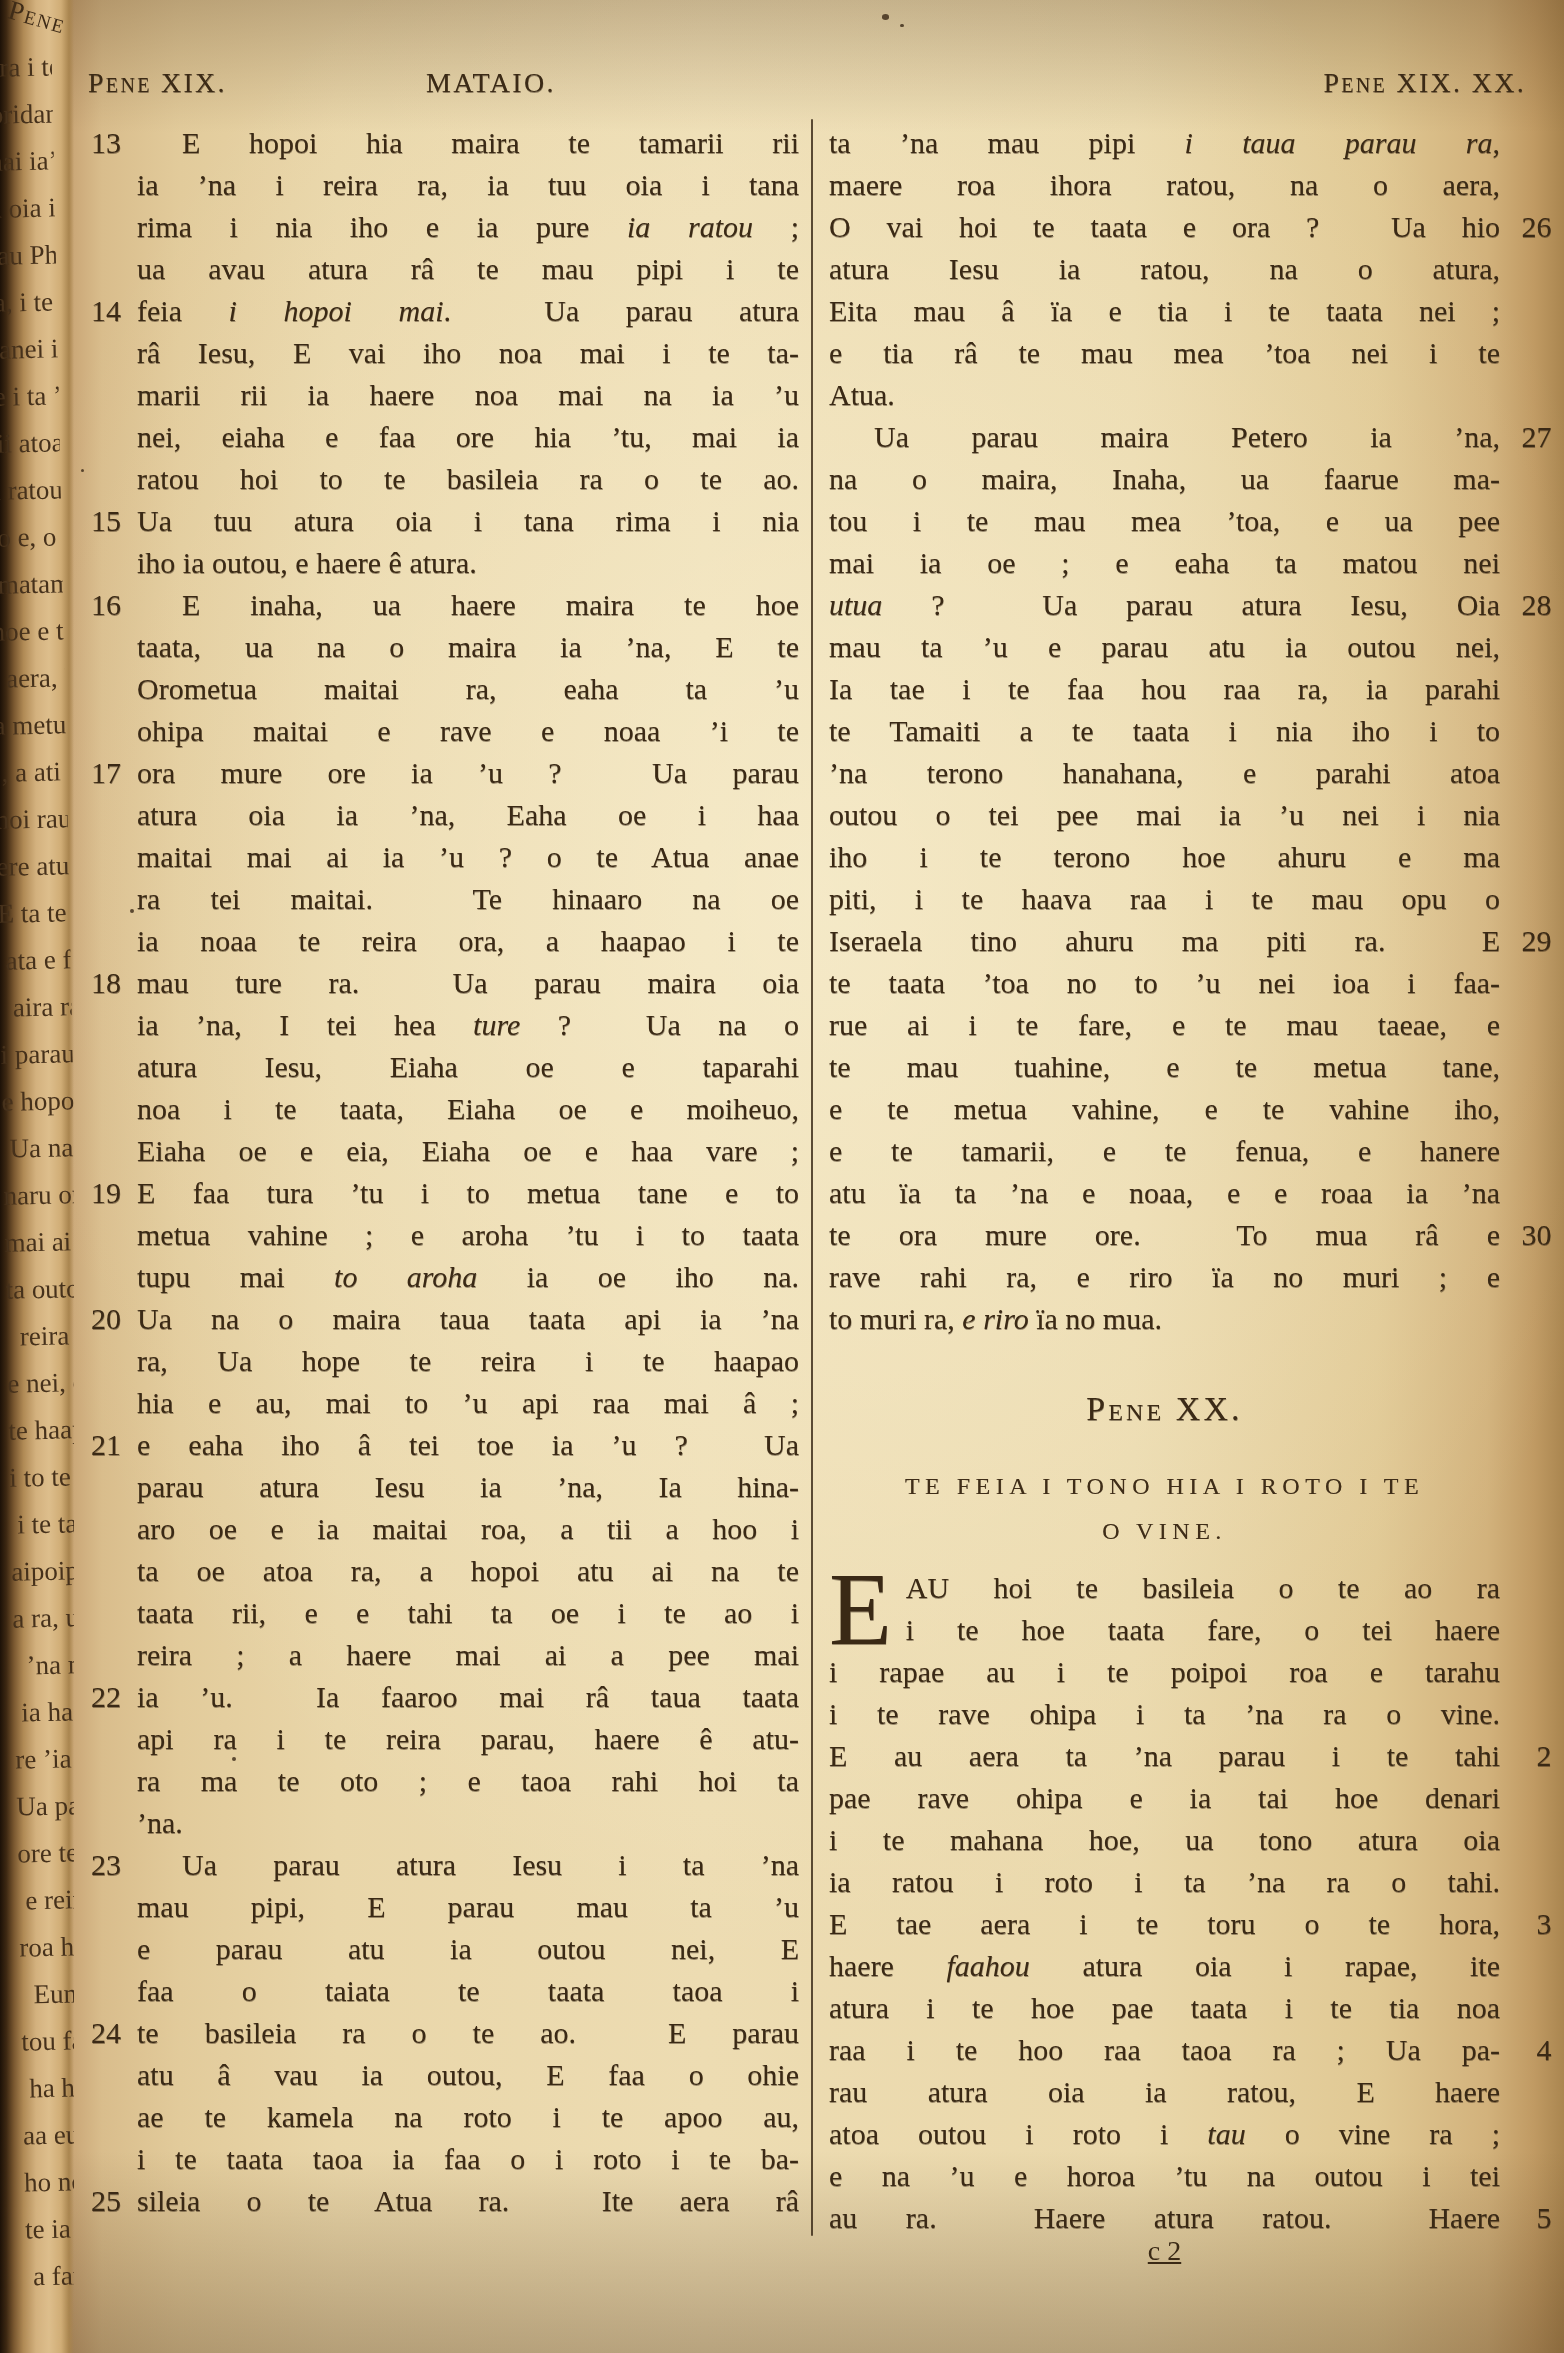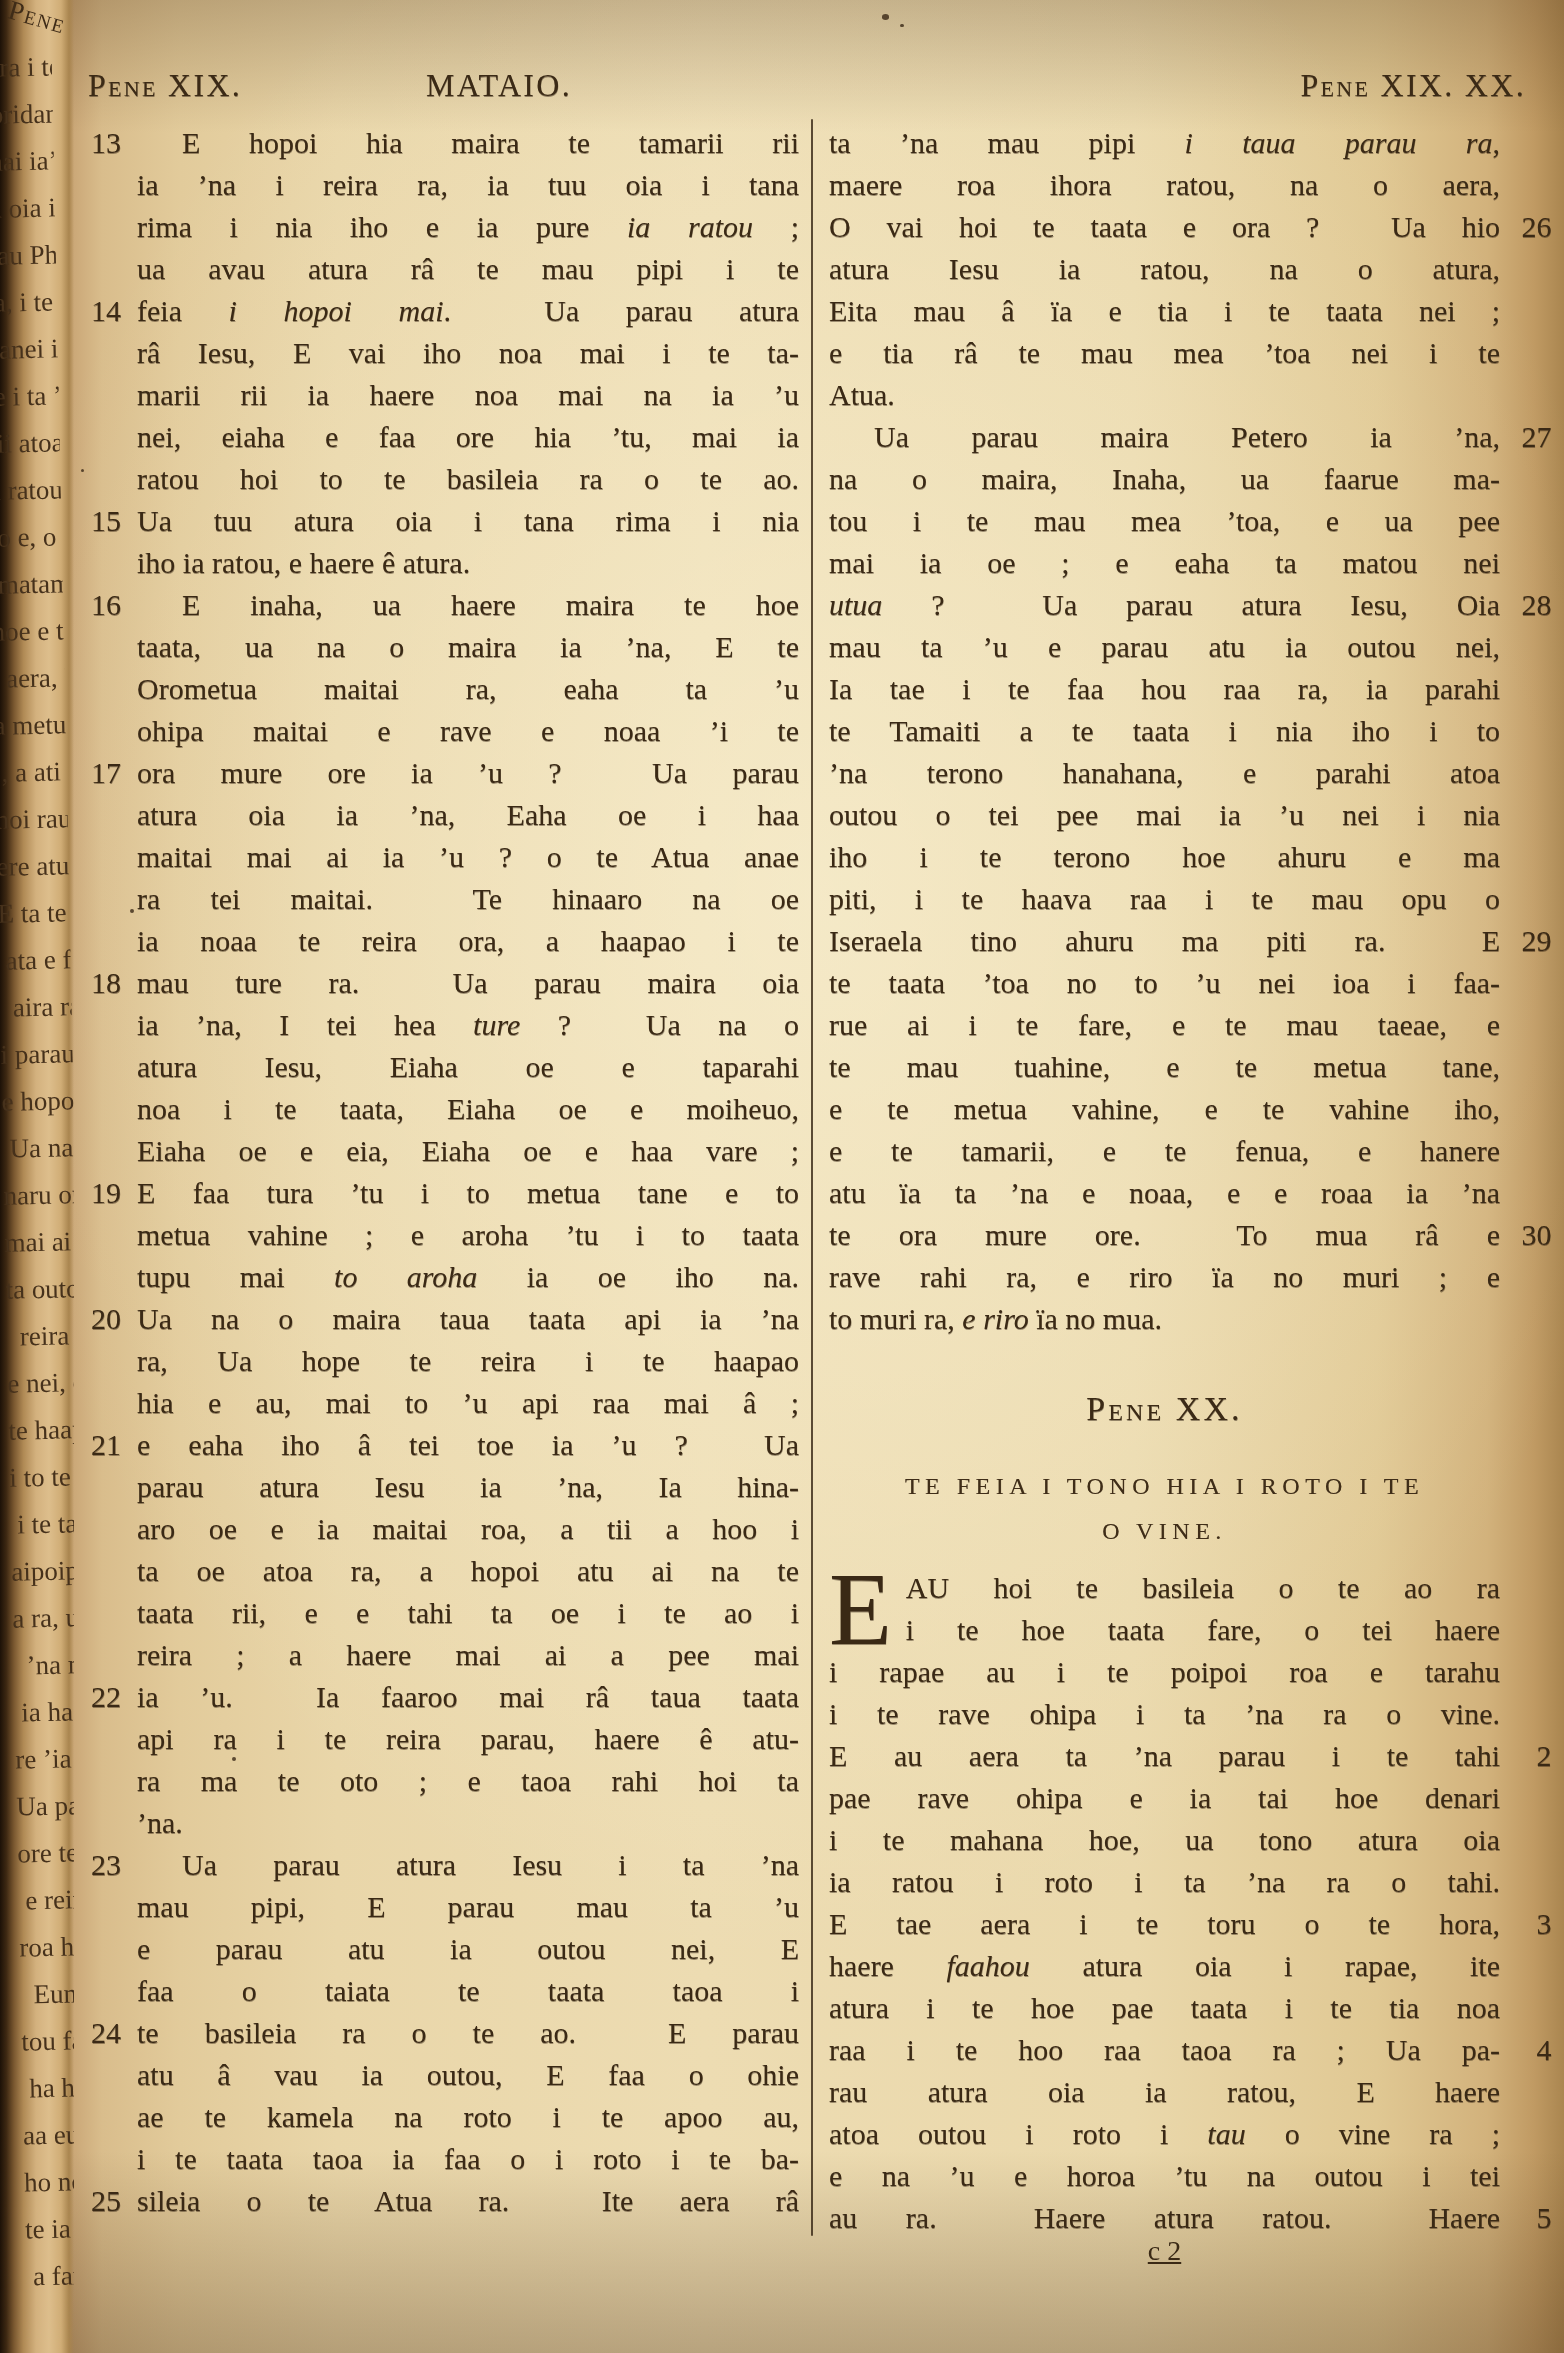--- a/index.html
+++ b/index.html
@@ -23,21 +23,21 @@
   }
   .frags{position:absolute;top:44px;left:3.1px;width:72px;transform:rotate(-1.2deg);}
   .frag{height:47px;line-height:47px;font-size:27px;color:#46311b;white-space:nowrap;overflow:hidden;}
   .frag:nth-child(4n){padding-left:7px;}
   .frag:nth-child(7n){padding-left:13.3px;}
   .corner-pene{
     position:absolute;top:1.6px;left:7.8px;transform:rotate(16deg);
     font-variant:small-caps;font-size:27px;letter-spacing:1.6px;color:#3f2c18;white-space:nowrap;
   }
   
-  .hdr{position:absolute;top:67px;font-variant:small-caps;font-size:32px;letter-spacing:2.3px;color:#3b2a16;
+  .hdr{position:absolute;top:67px;font-variant:small-caps;font-size:28px;letter-spacing:2.3px;color:#3b2a16;
        text-shadow:0.3px 0.5px 0.6px rgba(40,25,10,.45);}
   .hdr-left{left:88px;}
   .hdr-center{left:426px;width:219px;text-align:left;}
   .hdr-right{left:1244px;width:282px;text-align:right;}
   
   .divider{position:absolute;left:811px;top:119px;width:2.3px;height:2117px;
            background:rgba(56,40,22,.82);border-radius:1.6px;}
   
   .col{position:absolute;font-size:30px;text-shadow:0.3px 0.5px 0.6px rgba(40,25,10,.42);}
   .lcol{left:88px;top:122px;width:711px;}
@@ -160,21 +160,21 @@
         <div class="txt">nei, eiaha e faa ore hia ’tu, mai ia</div>
       </div>
       <div class="line">
         <div class="txt">ratou hoi to te basileia ra o te ao.</div>
       </div>
       <div class="line">
         <span class="num">15</span>
         <div class="txt">Ua tuu atura oia i tana rima i nia</div>
       </div>
       <div class="line short">
-        <div class="txt">iho ia ratou, e haere ê atura.</div>
+        <div class="txt">iho ia outou, e haere ê atura.</div>
       </div>
       <div class="line indent">
         <span class="num">16</span>
         <div class="txt">E inaha, ua haere maira te hoe</div>
       </div>
       <div class="line">
         <div class="txt">taata, ua na o maira ia ’na, E te</div>
       </div>
       <div class="line">
         <div class="txt">Orometua maitai ra, eaha ta ’u</div>

